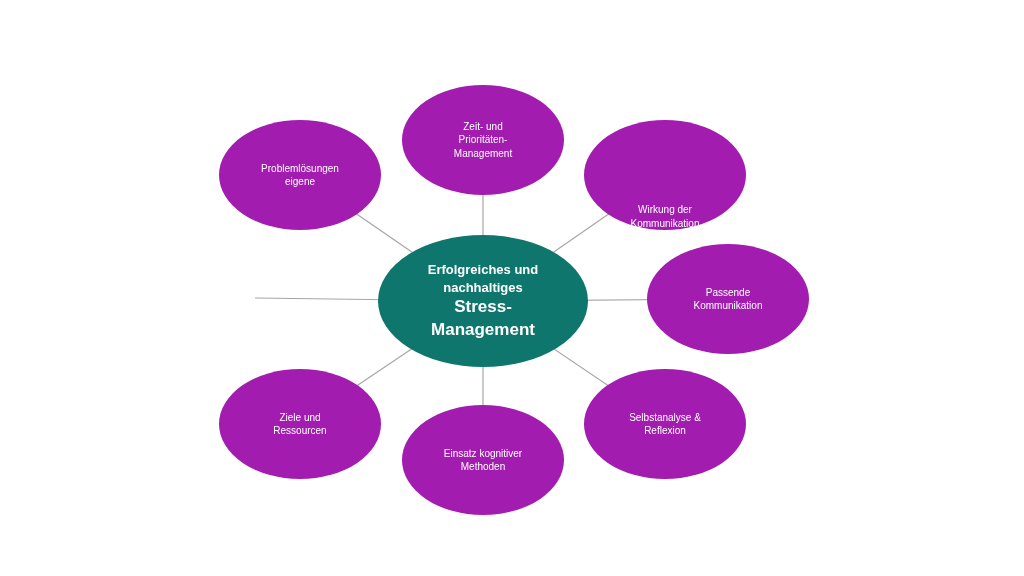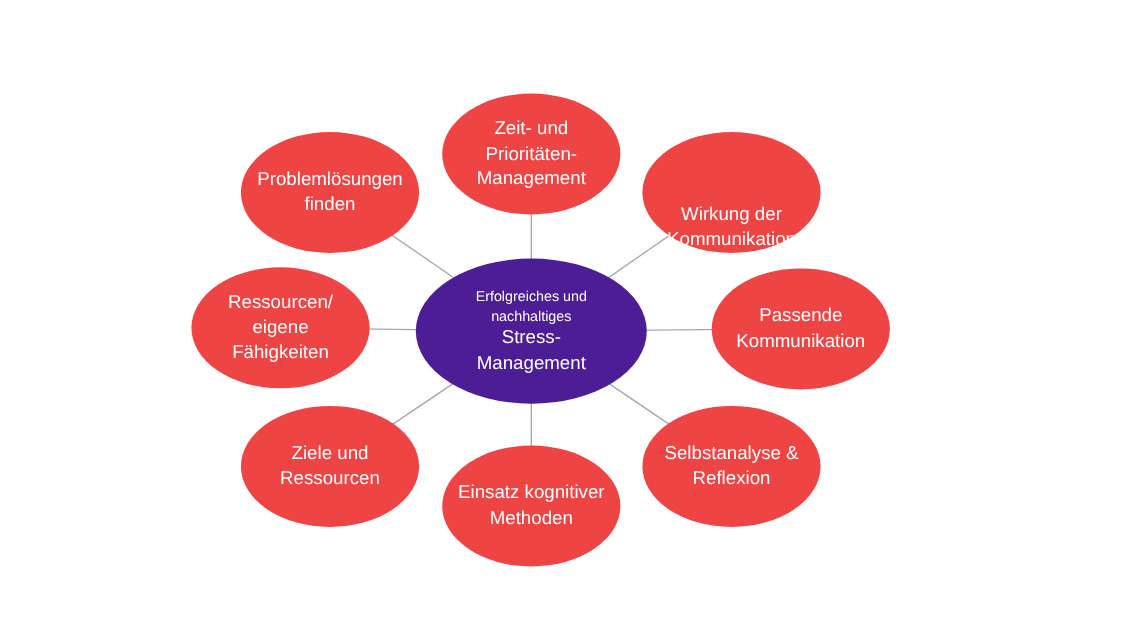--- a/index.html
+++ b/index.html
@@ -32,32 +32,32 @@
     justify-content: center;
     text-align: center;
     color: #ffffff;
   }
   .node .label {
     white-space: pre-line;
     line-height: 1.35;
     padding: 0 8px;
   }
   .gray {
-    background: #ef4444;
+    background: #a21caf;
     width: 162px;
     height: 110px;
-    font-size: 17px;
+    font-size: 10px;
     font-weight: 400;
   }
   .center-node {
-    background: #4c1d95;
+    background: #0f766e;
     width: 210px;
     height: 132px;
     flex-direction: column;
-    font-weight: 400;
+    font-weight: 700;
   }
   .center-node .sub {
     white-space: pre-line;
     font-size: 13px;
     line-height: 1.35;
   }
   .center-node .main {
     white-space: pre-line;
     font-size: 17px;
     line-height: 1.3;
@@ -114,29 +114,24 @@
   <div class="node gray pos-bottom-right">
     <span class="label">Selbstanalyse &amp;
 Reflexion</span>
   </div>
 
   <div class="node gray pos-bottom-left">
     <span class="label">Ziele und
 Ressourcen</span>
   </div>
 
-  <div class="node gray pos-left">
-    <span class="label">Ressourcen/
-eigene
-Fähigkeiten</span>
-  </div>
 
   <div class="node gray pos-top-left">
     <span class="label">Problemlösungen
-finden</span>
+eigene</span>
   </div>
 
   <div class="node center-node pos-center">
     <span class="sub">Erfolgreiches und
 nachhaltiges</span>
     <span class="main">Stress-
 Management</span>
   </div>
 
 </div>

